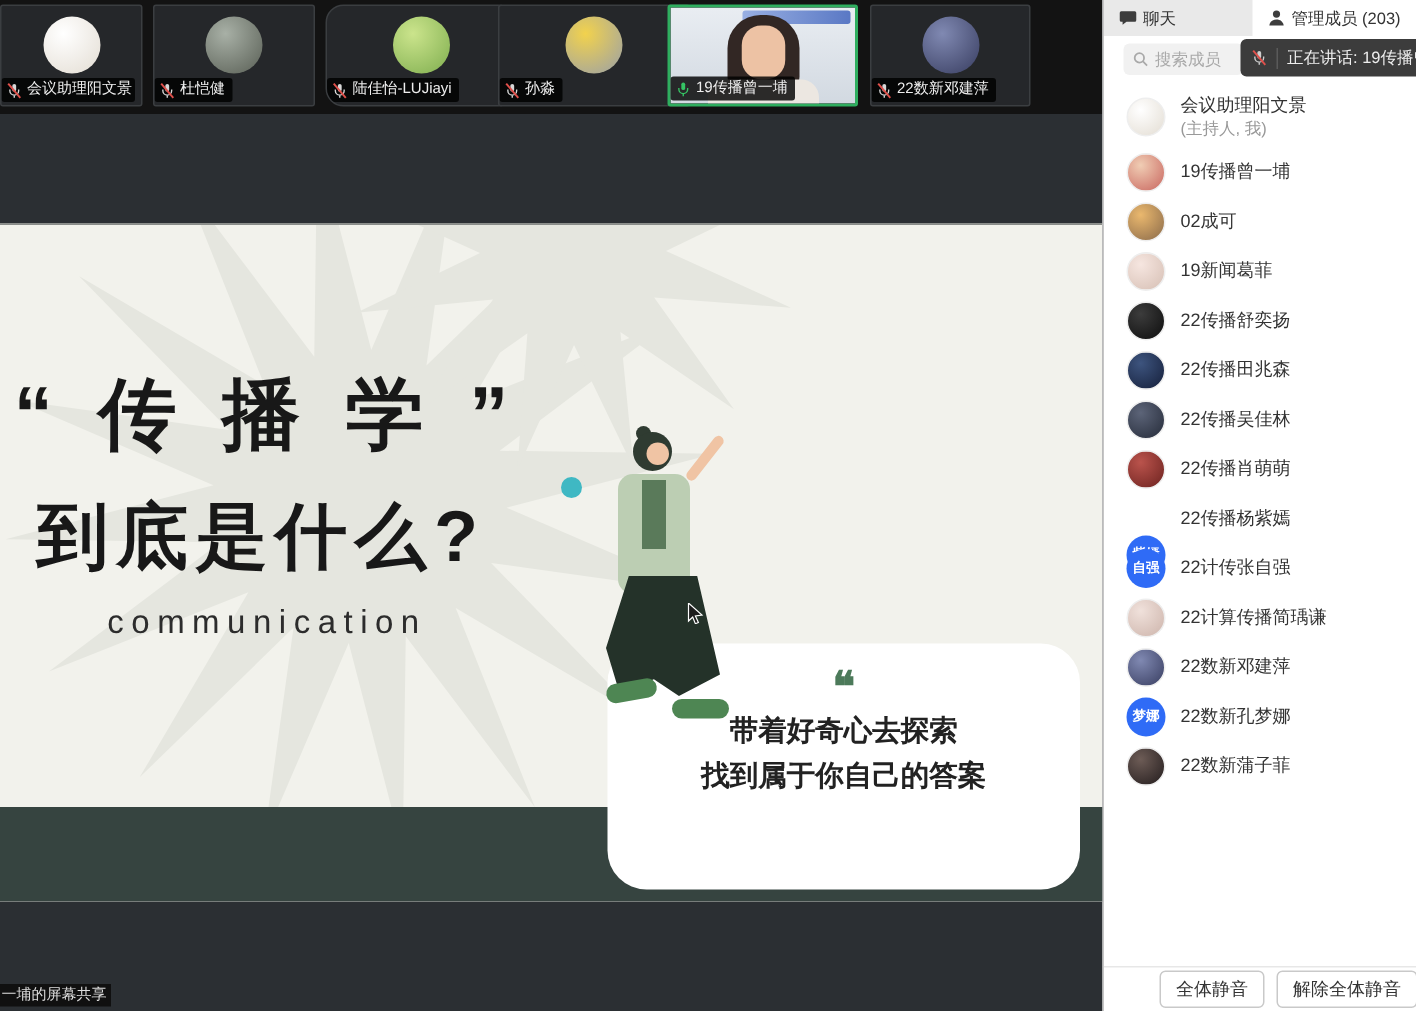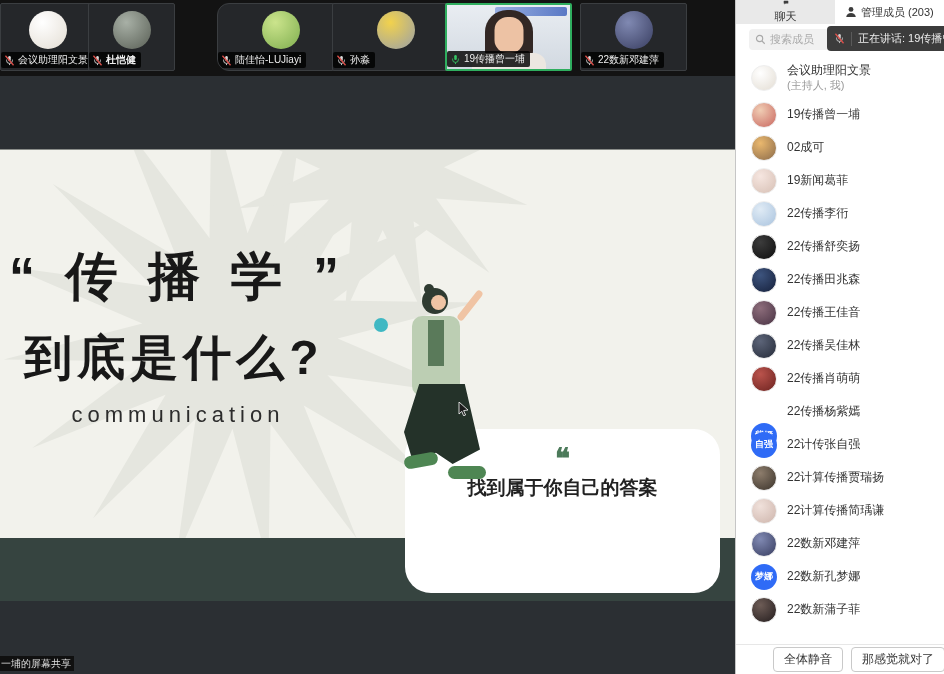--- a/index.html
+++ b/index.html
@@ -54,21 +54,21 @@
   .p-shoe2{position:absolute;left:44px;top:182px;width:38px;height:13px;border-radius:7px;background:#4e8653;}
   .cursor{position:absolute;left:54px;top:118px;z-index:5;}
   .share-label{position:absolute;left:0;top:656px;width:74px;height:15px;background:#101010;color:#ddd;
                font-size:10px;line-height:15px;overflow:hidden;z-index:6;}
   .share-label span{display:inline-block;margin-left:-9px;white-space:nowrap;}
 
   
   .sidebar{position:absolute;left:735px;top:0;width:209px;height:674px;background:#ffffff;border-left:1px solid #c6c6c6;overflow:hidden;}
   .tabs{position:absolute;left:0;top:0;width:100%;height:24px;background:#e9e9e9;display:flex;}
   .tab{display:flex;align-items:center;gap:4px;font-size:11px;color:#333;padding:0 10px;height:100%;white-space:nowrap;}
-  .tab.t1{width:99px;flex-direction:column;}
+  .tab.t1{width:99px;}
   .tab.t2{flex:1;background:#ffffff;}
   .searchrow{position:absolute;left:0;top:24px;width:100%;height:32px;background:#fff;}
   .searchbox{position:absolute;left:13px;top:5px;width:80px;height:21px;background:#f1f1f1;border-radius:4px;
              display:flex;align-items:center;gap:4px;padding:0 6px;color:#a9a9a9;font-size:11px;white-space:nowrap;overflow:hidden;}
   .toast{position:absolute;right:0;top:26px;height:25px;width:117px;background:#3c3c3c;border-radius:4px 0 0 4px;
          display:flex;align-items:center;gap:6px;padding:0 0 0 7px;color:#eee;font-size:11px;white-space:nowrap;overflow:hidden;z-index:3;}
   .toast .sep{width:1px;height:14px;background:#5a5a5a;flex:0 0 auto;}
   .members{position:absolute;left:0;top:58px;width:100%;height:586px;overflow:hidden;}
   .mrow{display:flex;align-items:center;gap:10px;padding:0 0 0 15px;height:33px;}
   .mrow.host{height:40px;}
@@ -95,21 +95,21 @@
         <rect x="4.6" y="1" width="2.8" height="5.6" rx="1.4" fill="#d8d8d8"></rect>
         <path d="M2.8 5v1a3.2 3.2 0 0 0 6.4 0V5" fill="none" stroke="#d8d8d8" stroke-width="1"></path>
         <line x1="6" y1="9.4" x2="6" y2="11" stroke="#d8d8d8" stroke-width="1"></line>
         <line x1="1.6" y1="0.8" x2="10.4" y2="11.2" stroke="#e0504b" stroke-width="1.4"></line>
       </svg>
 
       <span class="tname">会议助理阳文景</span>
     </div>
   </div>
 
-  <div class="tile" style="left: 88px; width: 87px; font-weight: bold;">
+  <div class="tile" style="left: 102px; width: 108px;">
     <div class="avatar" style="background: radial-gradient(circle at 35% 30%, rgb(168, 176, 166), rgb(89, 95, 85));"></div>
           <div class="tile-label">
       <svg class="micsvg micoff" viewBox="0 0 12 12">
         <rect x="4.6" y="1" width="2.8" height="5.6" rx="1.4" fill="#d8d8d8"></rect>
         <path d="M2.8 5v1a3.2 3.2 0 0 0 6.4 0V5" fill="none" stroke="#d8d8d8" stroke-width="1"></path>
         <line x1="6" y1="9.4" x2="6" y2="11" stroke="#d8d8d8" stroke-width="1"></line>
         <line x1="1.6" y1="0.8" x2="10.4" y2="11.2" stroke="#e0504b" stroke-width="1.4"></line>
       </svg>
 
       <span class="tname">杜恺健</span>
@@ -196,20 +196,21 @@
         <div class="p-sweater"></div>
         <div class="p-pants"></div>
         <div class="p-shoe1"></div>
         <div class="p-shoe2"></div>
         <svg class="cursor" width="12" height="14" viewBox="0 0 12 14">
           <path d="M1 0 L10 8 L5.6 8.6 L7.6 13 L5.6 13.8 L3.8 9.4 L1 12 Z" fill="#1c1c1c" stroke="#fff" stroke-width="0.8"></path>
         </svg>
       </div>
       <div class="bubble">
         <div class="q">❝</div>
+        <div class="l">带着好奇心去探索</div>
         <div class="l">找到属于你自己的答案</div>
       </div>
     </div>
 
     <div class="share-label">
       <span>曾一埔的屏幕共享</span>
     </div>
   </div>
 
   <div class="sidebar">
@@ -274,47 +275,35 @@
     </div>
   </div>
 
   <div class="mrow">
     <div class="mava" style="background: radial-gradient(circle at 35% 30%, rgb(246, 230, 224), rgb(214, 191, 180)); border: 1px solid rgb(238, 238, 238);"></div>
     <div class="mtxt">
       <div class="mname">19新闻葛菲</div>
     </div>
   </div>
 
-  <div class="mrow">
-    <div class="mava" style="background: radial-gradient(circle at 35% 30%, rgb(224, 235, 245), rgb(169, 195, 222)); border: 1px solid rgb(238, 238, 238);"></div>
-    <div class="mtxt">
-      <div class="mname">22传播李衎</div>
-    </div>
-  </div>
 
   <div class="mrow">
     <div class="mava" style="background: radial-gradient(circle at 35% 30%, rgb(60, 60, 60), rgb(13, 13, 13)); border: 1px solid rgb(238, 238, 238);"></div>
     <div class="mtxt">
       <div class="mname">22传播舒奕扬</div>
     </div>
   </div>
 
   <div class="mrow">
     <div class="mava" style="background: radial-gradient(circle at 35% 30%, rgb(61, 84, 126), rgb(21, 31, 58)); border: 1px solid rgb(238, 238, 238);"></div>
     <div class="mtxt">
       <div class="mname">22传播田兆森</div>
     </div>
   </div>
 
-  <div class="mrow">
-    <div class="mava" style="background: radial-gradient(circle at 35% 30%, rgb(141, 109, 123), rgb(72, 50, 67)); border: 1px solid rgb(238, 238, 238);"></div>
-    <div class="mtxt">
-      <div class="mname">22传播王佳音</div>
-    </div>
-  </div>
 
   <div class="mrow">
     <div class="mava" style="background: radial-gradient(circle at 35% 30%, rgb(92, 100, 120), rgb(37, 43, 57)); border: 1px solid rgb(238, 238, 238);"></div>
     <div class="mtxt">
       <div class="mname">22传播吴佳林</div>
     </div>
   </div>
 
   <div class="mrow">
     <div class="mava" style="background: radial-gradient(circle at 35% 30%, rgb(186, 83, 76), rgb(108, 34, 31)); border: 1px solid rgb(238, 238, 238);"></div>
@@ -331,26 +320,20 @@
     </div>
   </div>
 
   <div class="mrow">
     <div class="mava txt" style="background: rgb(47, 107, 246);">自强</div>
     <div class="mtxt">
       <div class="mname">22计传张自强</div>
     </div>
   </div>
 
-  <div class="mrow">
-    <div class="mava" style="background: radial-gradient(circle at 35% 30%, rgb(141, 125, 108), rgb(58, 50, 42)); border: 1px solid rgb(238, 238, 238);"></div>
-    <div class="mtxt">
-      <div class="mname">22计算传播贾瑞扬</div>
-    </div>
-  </div>
 
   <div class="mrow">
     <div class="mava" style="background: radial-gradient(circle at 35% 30%, rgb(240, 225, 219), rgb(205, 180, 171)); border: 1px solid rgb(238, 238, 238);"></div>
     <div class="mtxt">
       <div class="mname">22计算传播简瑀谦</div>
     </div>
   </div>
 
   <div class="mrow">
     <div class="mava" style="background: radial-gradient(circle at 35% 30%, rgb(128, 137, 178), rgb(56, 61, 96)); border: 1px solid rgb(238, 238, 238);"></div>
@@ -369,16 +352,16 @@
   <div class="mrow">
     <div class="mava" style="background: radial-gradient(circle at 35% 30%, rgb(109, 92, 86), rgb(35, 28, 29)); border: 1px solid rgb(238, 238, 238);"></div>
     <div class="mtxt">
       <div class="mname">22数新蒲子菲</div>
     </div>
   </div>
 </div>
 
     <div class="sfooter" id="sfooter">
         <button class="fbtn">全体静音</button>
-        <button class="fbtn">那感觉就对了</button>
+        <button class="fbtn">解除全体静音</button>
       </div>
   </div>
 </div>
 
 </body></html>

